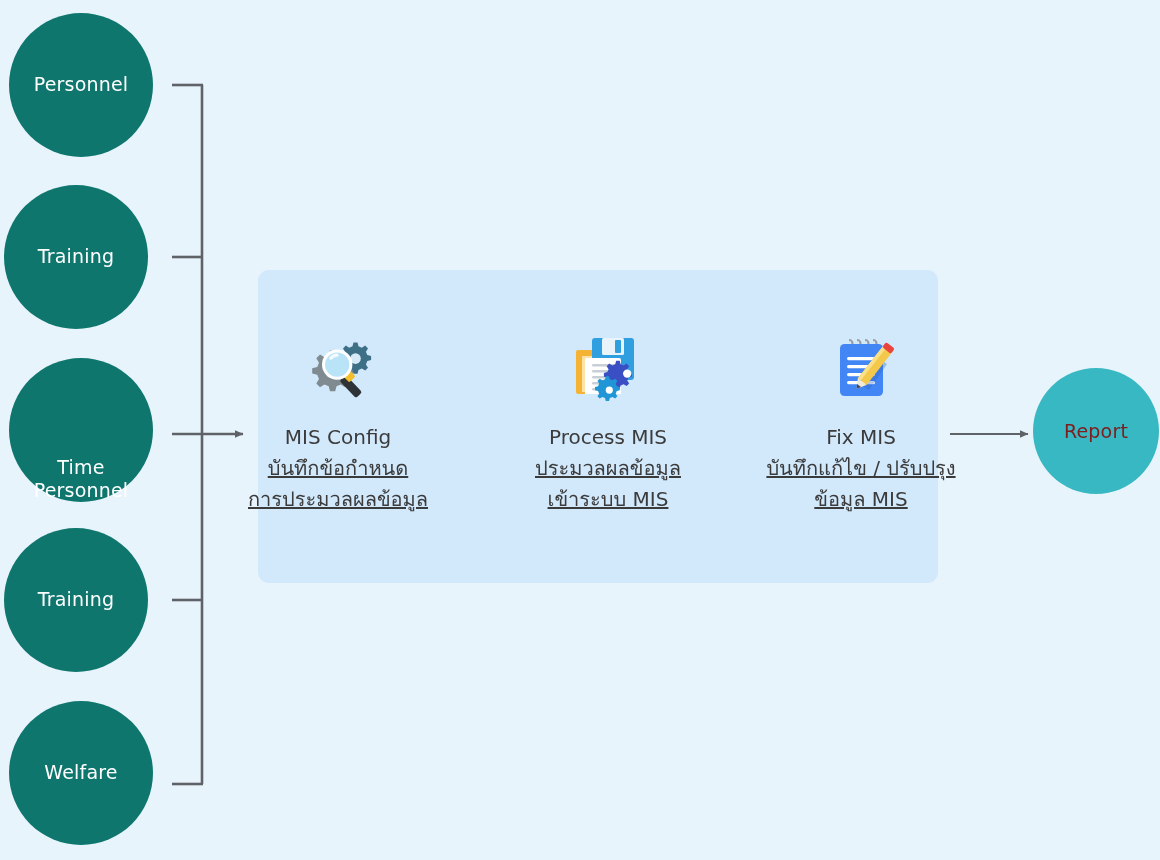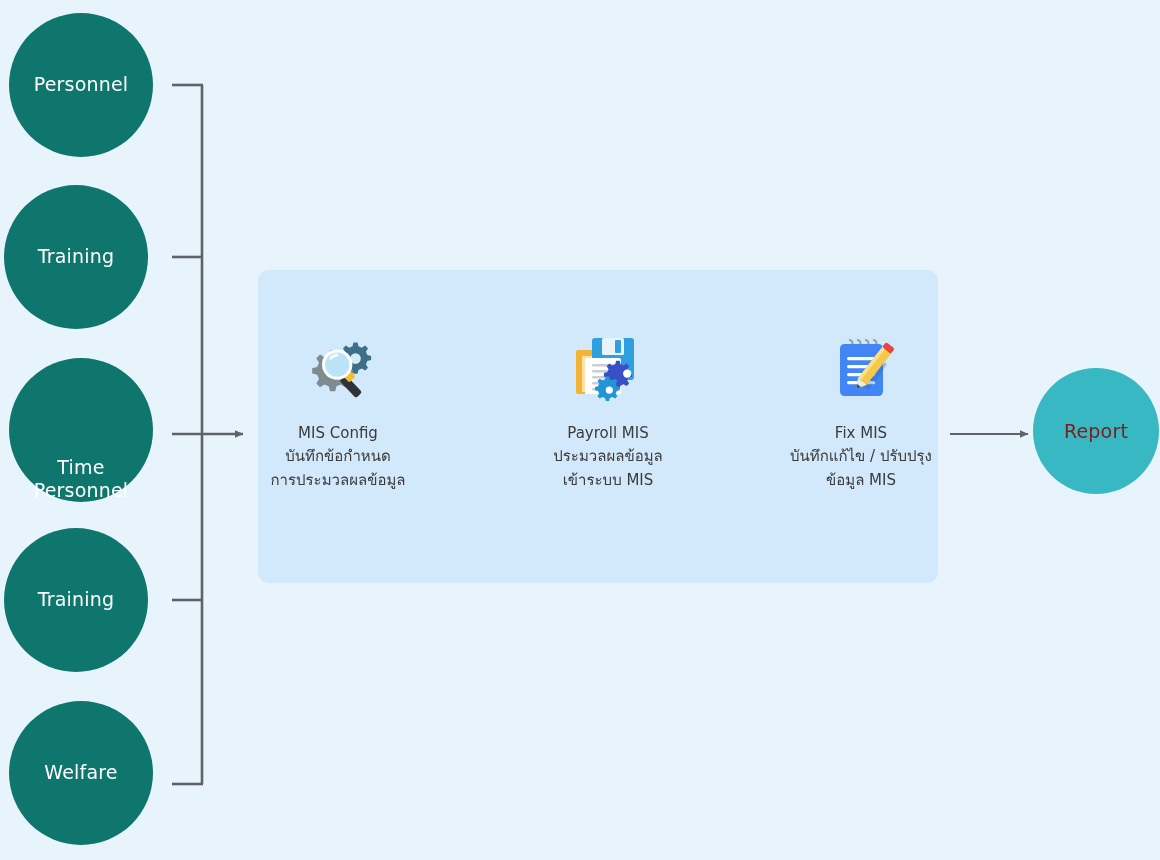--- a/index.html
+++ b/index.html
@@ -81,28 +81,29 @@
   }
   .step-icon {
     width: 76px;
     height: 76px;
     display: block;
   }
   .step-caption {
     margin-top: 16px;
     text-align: center;
     color: #3b3b3b;
-    font-size: 15px;
+    font-size: 20px;
     line-height: 1.55;
   }
   .step-caption .title {
     display: block;
   }
   .step-caption .sub {
     display: block;
+    text-decoration: underline;
   }
 
   
   #wires {
     position: absolute;
     left: 0; top: 0;
     width: 1160px;
     height: 860px;
     pointer-events: none;
   }
@@ -208,21 +209,21 @@
           <path d="M56 34 l4.4 0 1.1 4.2 3.6 1.5 3.7-2.3 3.1 3.1 -2.3 3.7 1.5 3.6 4.2 1.1 0 4.4 -4.2 1.1 -1.5 3.6 2.3 3.7 -3.1 3.1 -3.7-2.3 -3.6 1.5 -1.1 4.2 -4.4 0 -1.1-4.2 -3.6-1.5 -3.7 2.3 -3.1-3.1 2.3-3.7 -1.5-3.6 -4.2-1.1 0-4.4 4.2-1.1 1.5-3.6 -2.3-3.7 3.1-3.1 3.7 2.3 3.6-1.5z" transform="translate(-8,-2) scale(0.82) translate(10,6)"></path>
         </g>
         <circle cx="57.2" cy="43.6" r="4.2" fill="#ffffff"></circle>
 
         <g fill="#2196d6">
           <path d="M40 52 l3.6 0 0.9 3.4 2.9 1.2 3.0-1.9 2.5 2.5 -1.9 3.0 1.2 2.9 3.4 0.9 0 3.6 -3.4 0.9 -1.2 2.9 1.9 3.0 -2.5 2.5 -3.0-1.9 -2.9 1.2 -0.9 3.4 -3.6 0 -0.9-3.4 -2.9-1.2 -3.0 1.9 -2.5-2.5 1.9-3.0 -1.2-2.9 -3.4-0.9 0-3.6 3.4-0.9 1.2-2.9 -1.9-3.0 2.5-2.5 3.0 1.9 2.9-1.2z" transform="translate(-2,-6) scale(0.9) translate(2,6)"></path>
         </g>
         <circle cx="39.3" cy="60.1" r="3.6" fill="#ffffff"></circle>
       </svg>
       <div class="step-caption">
-        <span class="title">Payroll MIS</span>
+        <span class="title">Process MIS</span>
         <span class="sub">ประมวลผลข้อมูล</span>
         <span class="sub">เข้าระบบ MIS</span>
       </div>
     </div>
 
     <div class="step" style="left:508px;">
       <svg class="step-icon" viewBox="0 0 76 76">
 
         <g stroke="#9aa0a6" stroke-width="2.2" fill="none">
           <path d="M26 10 a3.4 3.4 0 0 1 0 7"></path>

